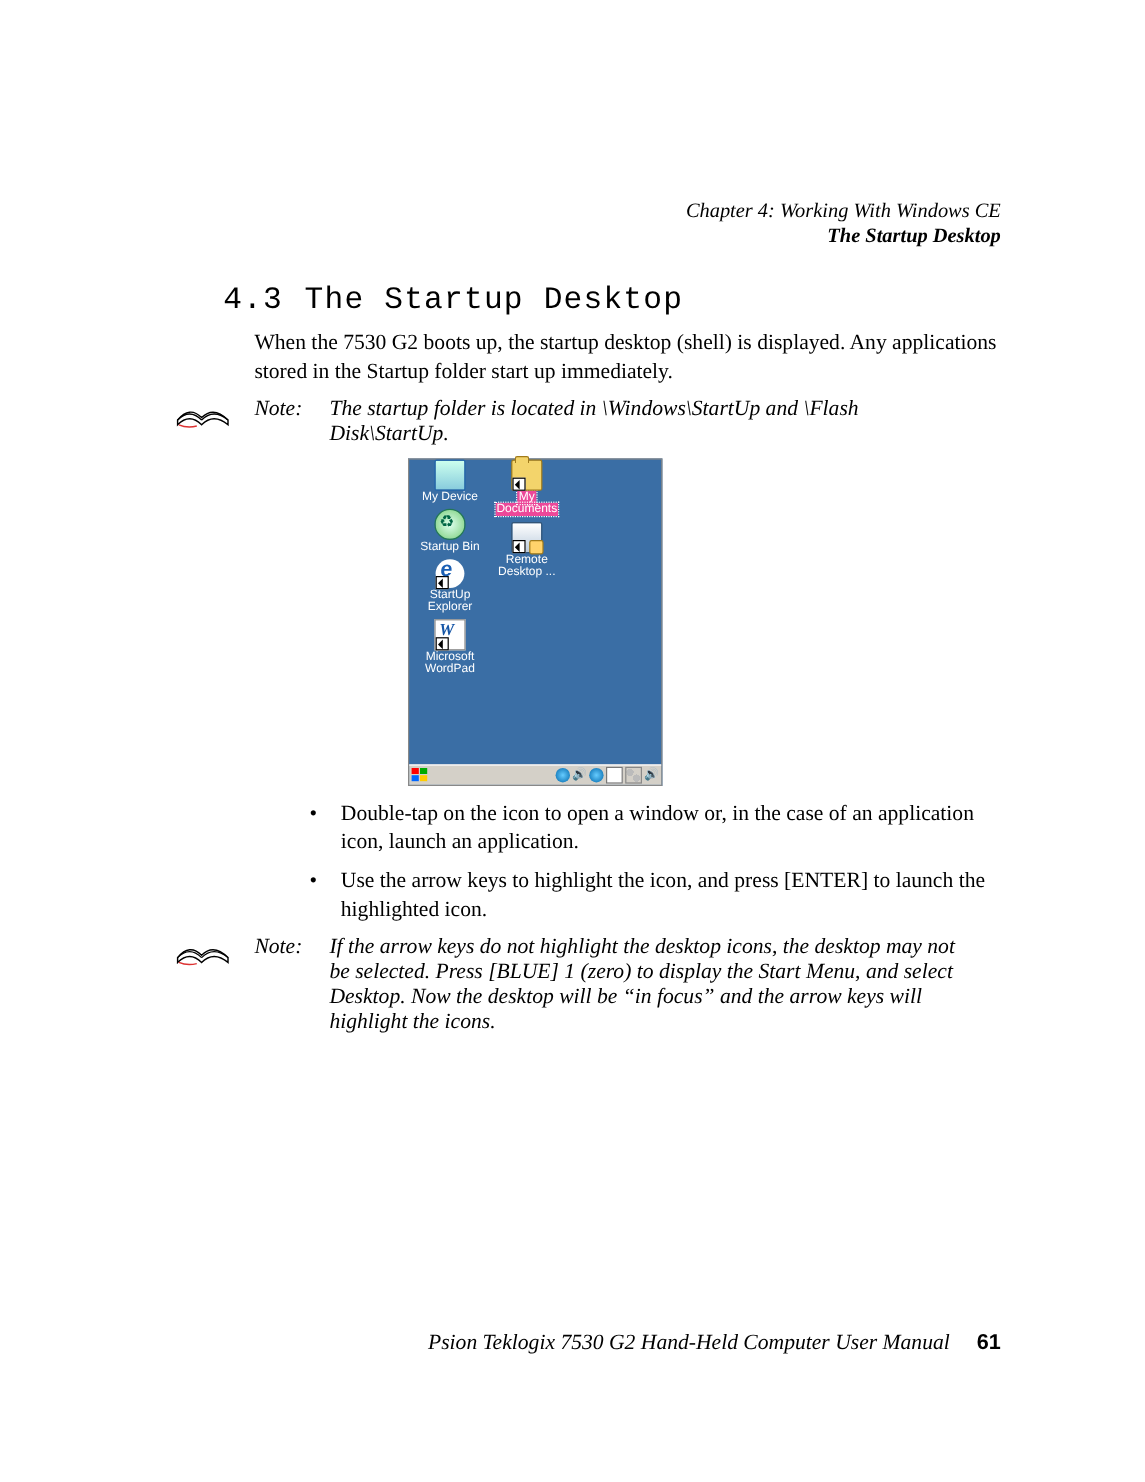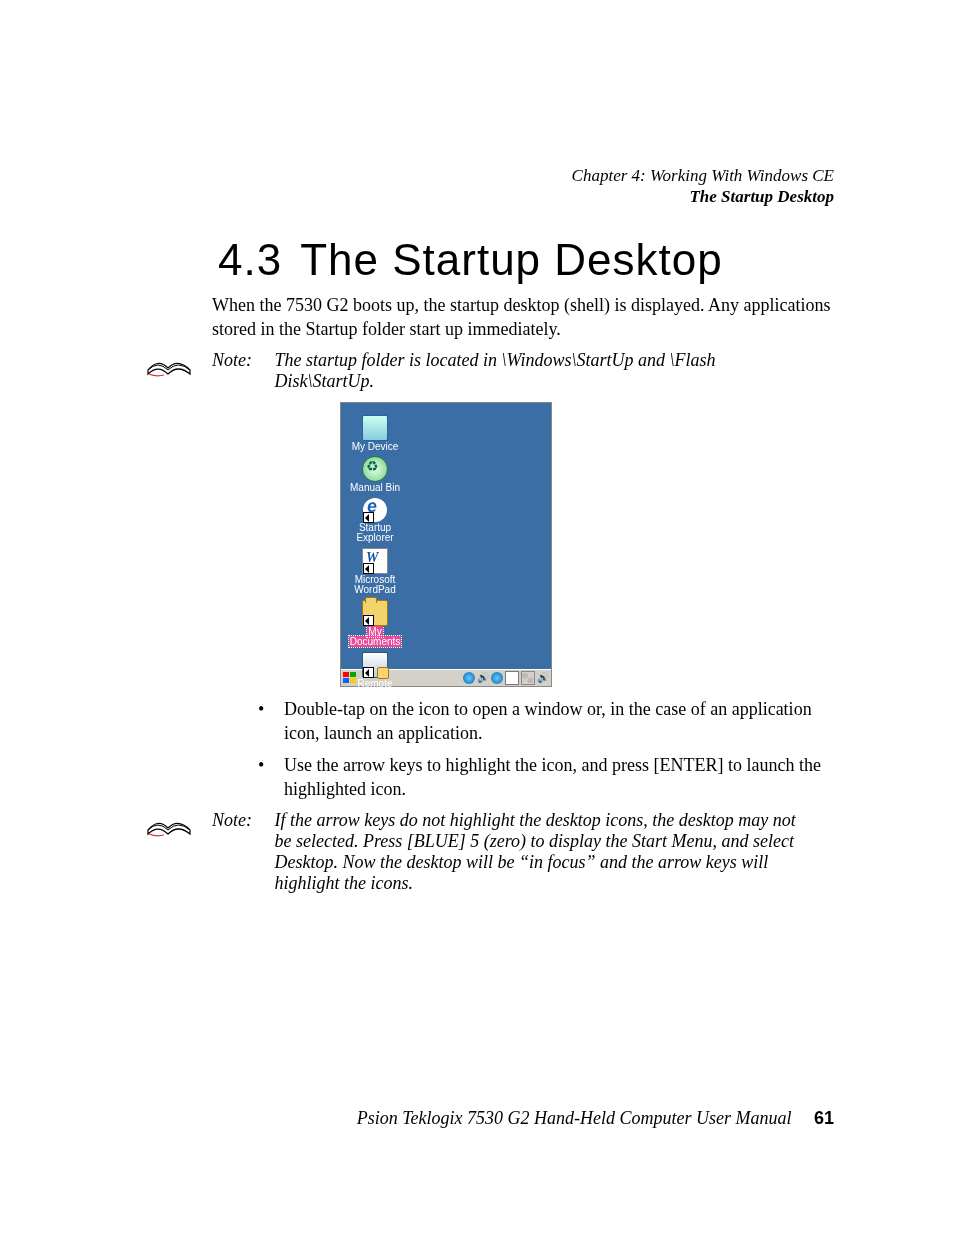--- a/index.html
+++ b/index.html
@@ -26,25 +26,25 @@
     text-align: right;
     font-style: italic;
     font-size: 17px;
     line-height: 1.25;
   }
   .runhead .line2 { font-weight: bold; }
   .content {
     margin-top: 70px;
   }
   h2.section {
-    font-family: Liberation Sans, sans-serif;
+    font-family: Liberation Mono, monospace;
     font-weight: 300;
     letter-spacing: 1px;
-    font-size: 44px;
-    margin: 0 0 8px 68px;
+    font-size: 26px;
+    margin: 0 0 8px 36px;
   }
   h2.section .num { margin-right: 18px; }
   .para {
     margin: 0 0 8px 62px;
     line-height: 1.35;
     font-size: 18px;
   }
   .noteblock {
     margin: 4px 0 10px 62px;
     position: relative;
@@ -94,23 +94,23 @@
     margin: 6px 0 10px 190px;
     border: 1px solid #888;
     width: 210px;
     font-family: Tahoma, Arial, sans-serif;
     font-size: 10px;
     color: #fff;
     background: #3a6ea5;
   }
   .shot-desktop {
     height: 254px;
-    padding: 12px 2px 0 2px;
+    padding: 0 2px 0 2px;
     display: flex;
-    flex-direction: column;
+    flex-direction: row;
   }
   .shot-col { width: 64px; }
   .d-icon {
     text-align: center;
     margin-bottom: 4px;
   }
   .d-icon .glyph {
     width: 24px; height: 24px;
     margin: 0 auto 1px auto;
     position: relative;
@@ -217,28 +217,28 @@
 
     <div class="shot-wrap">
       <div class="shot-desktop">
         <div class="shot-col">
           <div class="d-icon">
             <div class="glyph gl-device"></div>
             <div class="label"><span>My Device</span></div>
           </div>
           <div class="d-icon">
             <div class="glyph gl-recycle"></div>
-            <div class="label"><span>Manual Bin</span></div>
+            <div class="label"><span>Startup Bin</span></div>
           </div>
           <div class="d-icon">
             <div class="glyph gl-ie">
                 <div class="shortcut"></div>
               </div>
             <div class="label">
-              <span>Startup</span><br>
+              <span>StartUp</span><br>
               <span>Explorer</span>
             </div>
           </div>
           <div class="d-icon">
             <div class="glyph gl-word">
                 <div class="shortcut"></div>
               </div>
             <div class="label">
               <span>Microsoft</span><br>
               <span>WordPad</span>
@@ -293,21 +293,21 @@
       <li>Use the arrow keys to highlight the icon, and press [ENTER] to launch the highlighted icon.</li>
     </ul>
 
     <div class="noteblock">
       <svg class="note-icon" viewBox="0 0 46 28">
         <path d="M2 20 Q12 8 22 18 Q32 8 44 20 L44 24 Q32 14 22 24 Q12 14 2 24 Z" fill="#fff" stroke="#000" stroke-width="1.2"></path>
         <path d="M2 20 Q12 10 22 20 M22 20 Q32 10 44 20" fill="none" stroke="#000" stroke-width="1"></path>
         <path d="M3 24 Q10 27 18 25" fill="none" stroke="#d33" stroke-width="1.2"></path>
       </svg>
       <span class="note-label">Note:</span>
-      <span class="note-text">If the arrow keys do not highlight the desktop icons, the desktop may not be selected. Press [BLUE] 5 (zero) to display the Start Menu, and select Desktop. Now the desktop will be “in focus” and the arrow keys will highlight the icons.</span>
+      <span class="note-text">If the arrow keys do not highlight the desktop icons, the desktop may not be selected. Press [BLUE] 1 (zero) to display the Start Menu, and select Desktop. Now the desktop will be “in focus” and the arrow keys will highlight the icons.</span>
     </div>
 
   </div>
 
   <div class="footer">
     <span>Psion Teklogix 7530 G2 Hand-Held Computer User Manual</span>
     <span class="pg">61</span>
   </div>
 
 </div>

